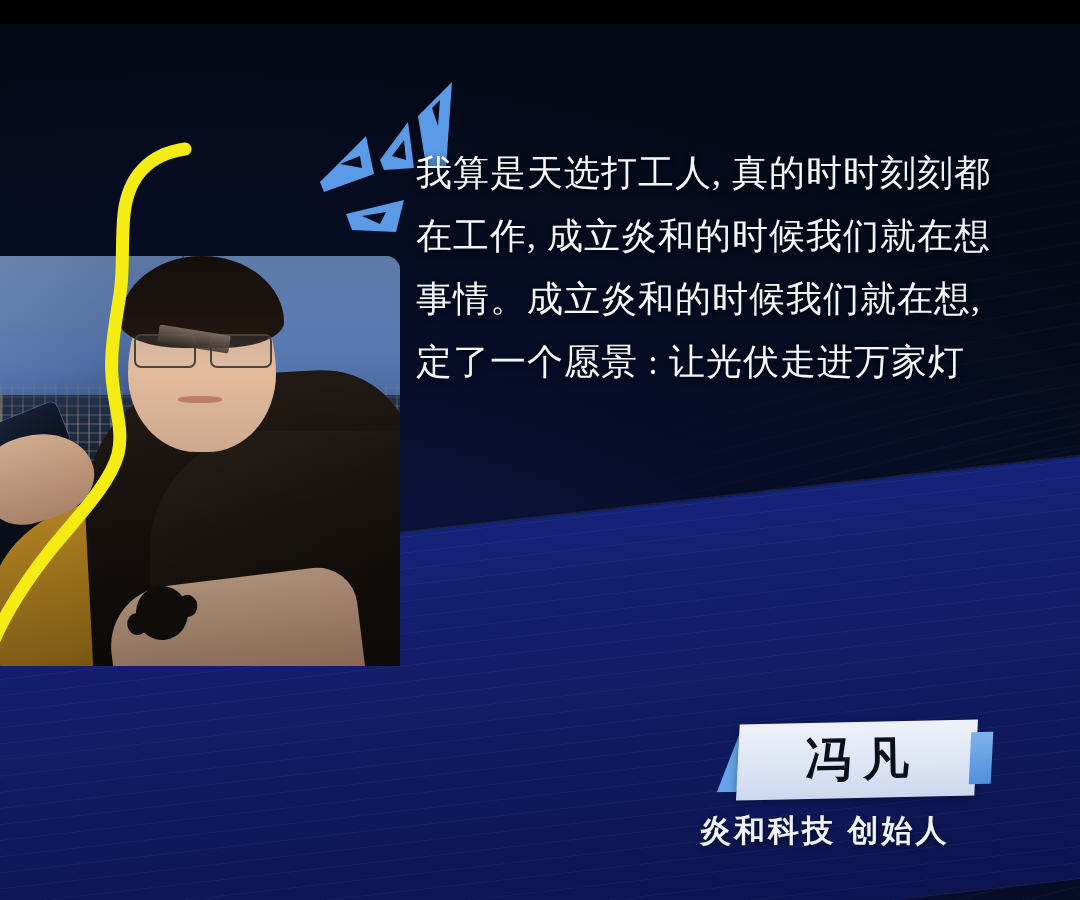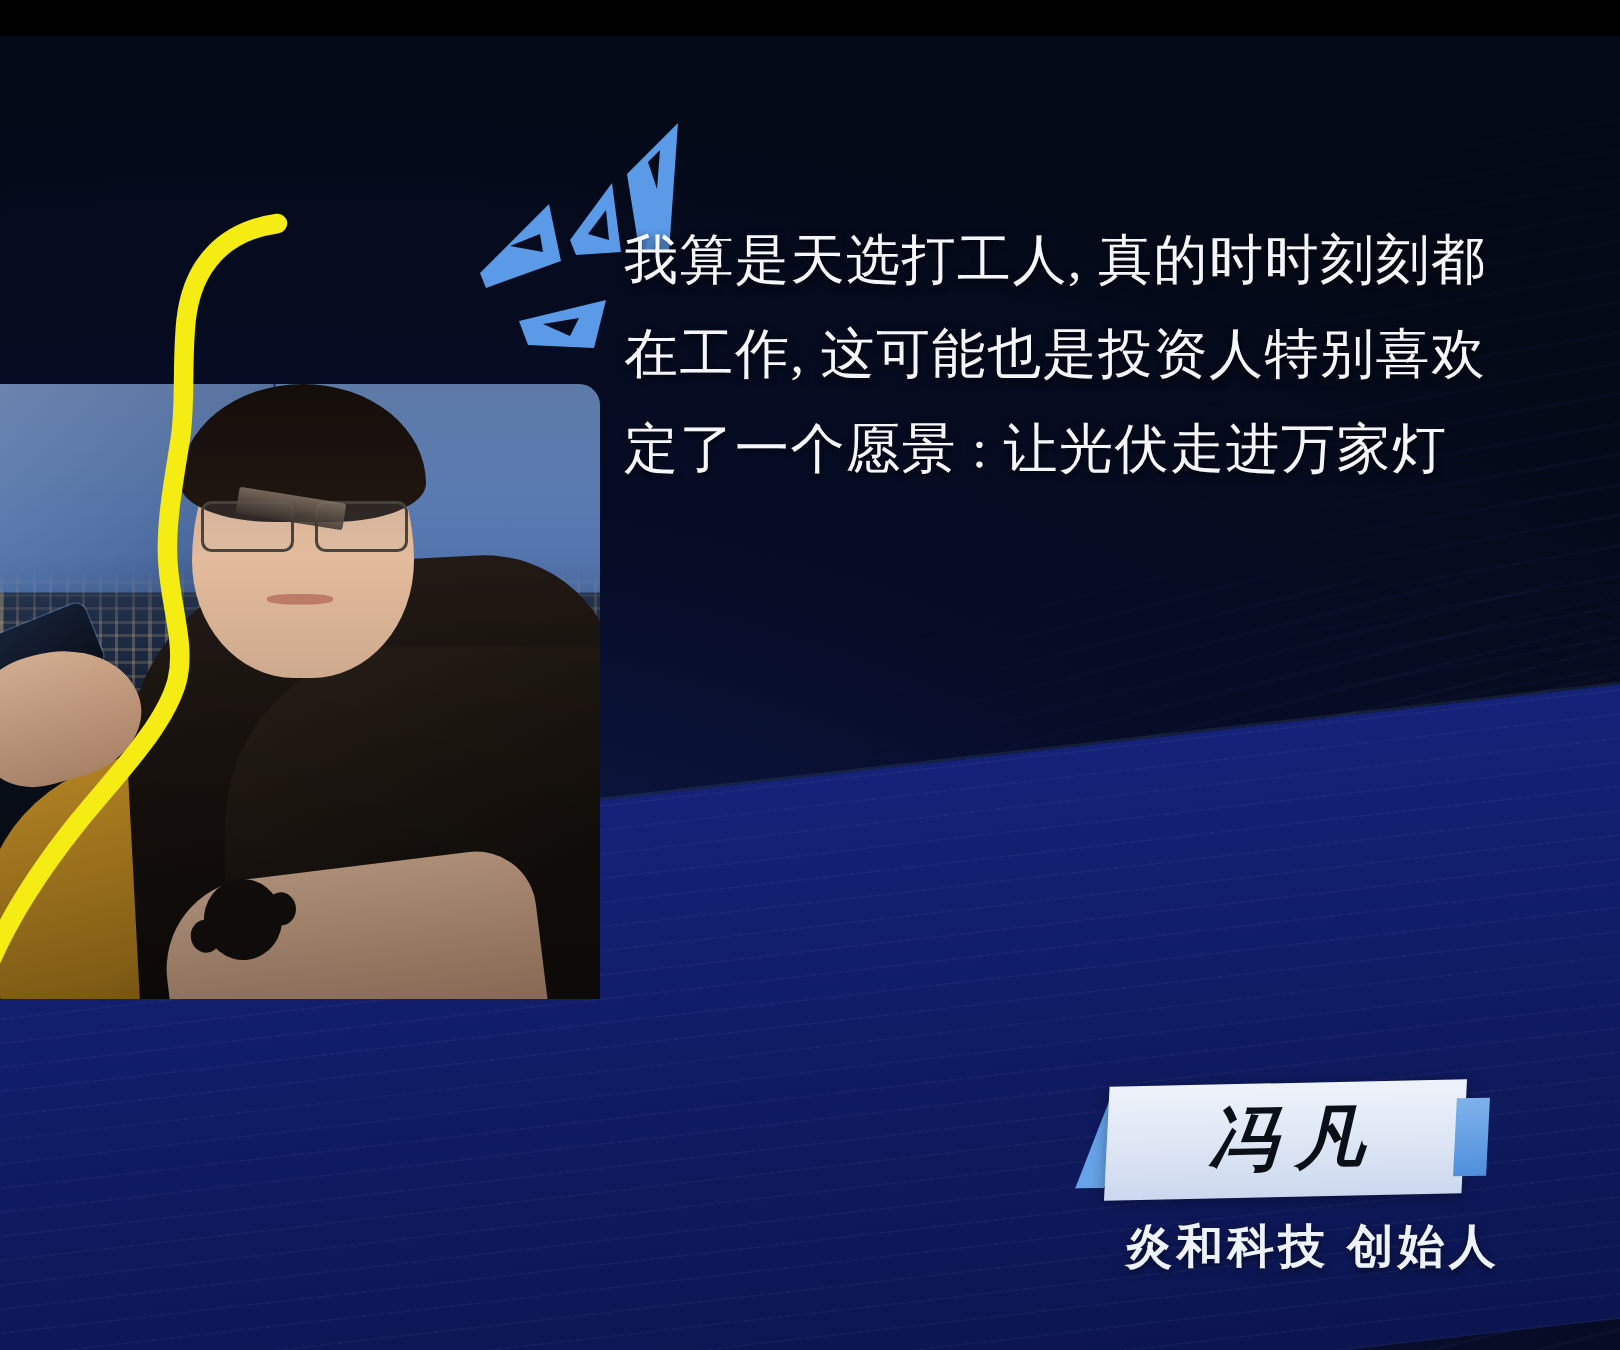--- a/index.html
+++ b/index.html
@@ -190,21 +190,21 @@
     position:absolute;left:416px;top:118px;width:590px;
     font-family:"Liberation Serif", "DejaVu Serif", serif;
     font-size:36px;line-height:63px;color:#f4f6fb;
     letter-spacing:1px;font-weight:400;
     text-shadow:0 2px 6px rgba(0,0,0,.75);
   }
   .quote .ln{display:block;white-space:nowrap;}
 
   
   .nameplate{
-    position:absolute;left:738px;top:698px;width:238px;height:76px;font-style:italic;
+    position:absolute;left:738px;top:698px;width:238px;height:76px;
   }
   .plate-bg{
     position:absolute;inset:0;
     background:linear-gradient(180deg,#eef2fa 0%, #dde5f4 55%, #ccd8ee 100%);
     transform:skewX(-4deg) rotate(-1.2deg);
     box-shadow:0 2px 10px rgba(0,0,0,.35);
   }
   .plate-wedge{
     position:absolute;left:-22px;top:4px;width:44px;height:66px;
     background:#66a3e8;
@@ -217,21 +217,21 @@
     transform:skewX(-4deg) rotate(-1.2deg);
   }
   .plate-name{
     position:absolute;inset:0;display:flex;align-items:center;justify-content:center;
     font-family:"Liberation Serif","DejaVu Serif",serif;
     font-size:46px;font-weight:700;color:#0b0f18;letter-spacing:12px;
     text-indent:12px;transform:rotate(-1deg);
   }
   .plate-title{
     position:absolute;left:700px;top:786px;width:300px;
-    text-align:right;
+    text-align:left;
     font-family:"Liberation Sans", sans-serif;
     font-size:31px;font-weight:700;color:#eef3fb;letter-spacing:3px;
     text-shadow:0 2px 6px rgba(0,0,0,.6);
   }
 </style>
 </head>
 <body>
 
 <div id="stage">
 
@@ -282,21 +282,22 @@
     <g fill="#5b9ae6">
       <path d="M20 118 L66 72 L74 110 L24 128 Z M40 100 L60 92 L62 104 Z" fill-rule="evenodd"></path>
       <path d="M80 96 L108 58 L114 104 L84 106 Z M92 92 L104 76 L106 96 Z" fill-rule="evenodd"></path>
       <path d="M118 52 L152 18 L146 104 L126 102 Z M132 44 L140 36 L138 62 Z" fill-rule="evenodd"></path>
       <path d="M46 150 L104 136 L96 168 L52 166 Z M62 152 L86 148 L80 160 Z" fill-rule="evenodd"></path>
     </g>
   </svg>
 
   <div class="quote">
     <span class="ln">我算是天选打工人, 真的时时刻刻都</span>
-    <span class="ln">在工作, 这可能也是投资人特别喜欢</span>
+    <span class="ln">在工作, 成立炎和的时候我们就在想</span>
+    <span class="ln">事情。成立炎和的时候我们就在想,</span>
     <span class="ln">定了一个愿景 : 让光伏走进万家灯</span>
   </div>
 
   <div class="nameplate">
     <div class="plate-wedge"></div>
     <div class="plate-bg"></div>
     <div class="plate-tab"></div>
     <div class="plate-name">冯凡</div>
   </div>
   <div class="plate-title">炎和科技 创始人</div>

